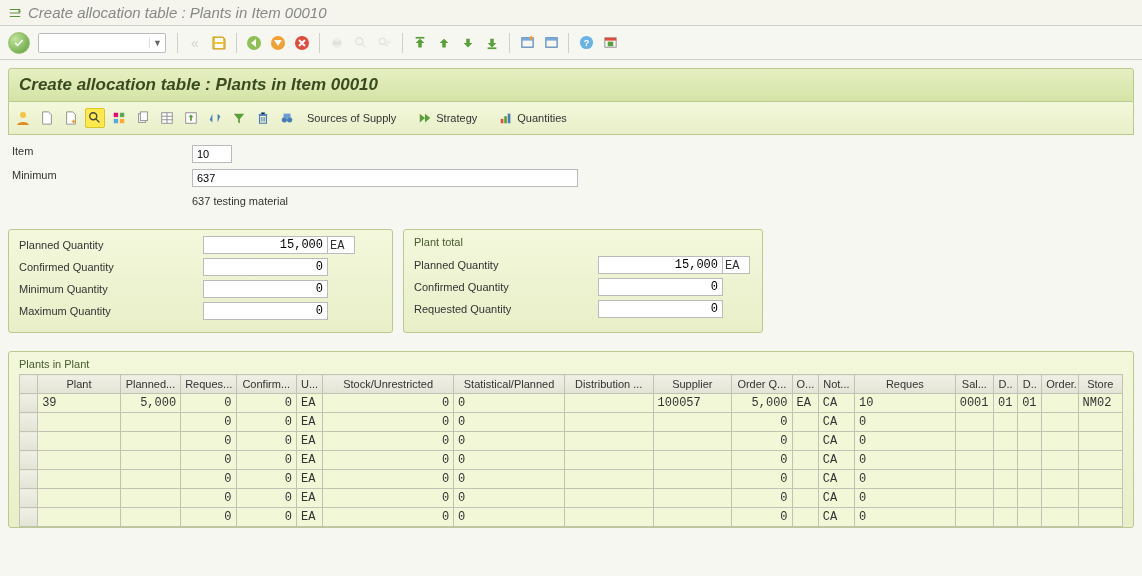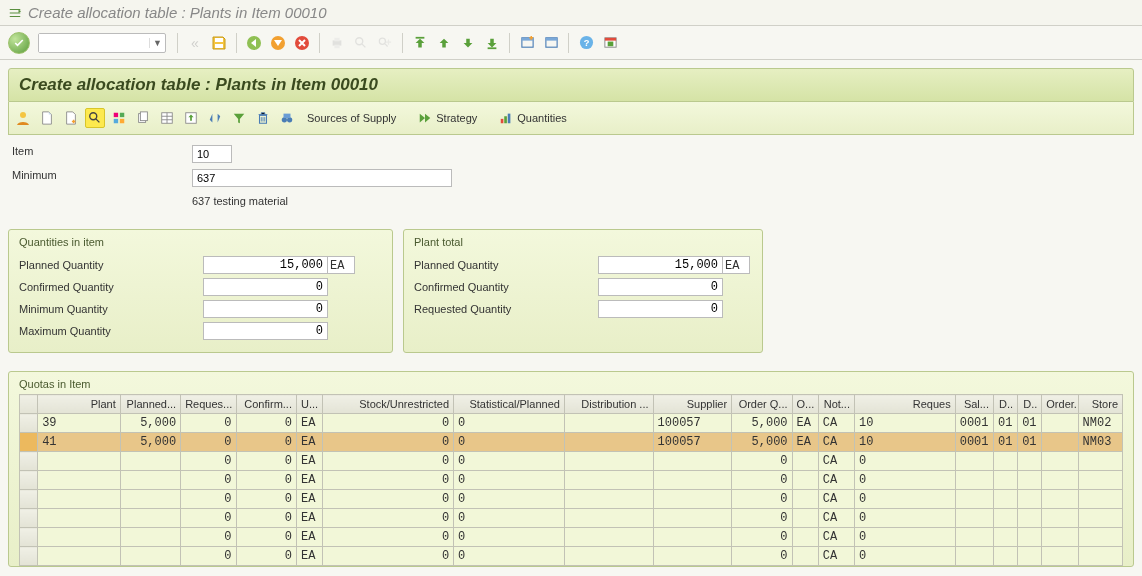--- a/index.html
+++ b/index.html
@@ -126,21 +126,21 @@
   }
   .form-row .lbl { width: 180px; color: #333; }
   .form-row input {
     border: 1px solid #bbb;
     height: 18px;
     padding: 0 4px;
     font-size: 11px;
     background: #fff;
   }
   .form-row input.small { width: 40px; }
-  .form-row input.wide { width: 260px; }
+  .form-row input.wide { width: 386px; }
   .form-row .desc { padding-left: 180px; color: #333; padding-top: 2px; }
 
   .group-row {
     display: flex;
     gap: 10px;
     margin-top: 6px;
   }
   .group {
     border: 1px solid #bac98e;
     background: linear-gradient(#f3f8dc, #e8efc8);
@@ -195,21 +195,21 @@
     width: 100%;
     table-layout: fixed;
   }
   table.grid th {
     background: linear-gradient(#f0f0e6, #e3e3d5);
     border: 1px solid #c2c2b5;
     font-family: Arial, sans-serif;
     font-size: 11px;
     font-weight: normal;
     padding: 3px 4px;
-    text-align: right;
+    text-align: center;
     white-space: nowrap;
     overflow: hidden;
     color: #333;
   }
   table.grid td {
     border: 1px solid #c2c2b5;
     padding: 2px 4px;
     height: 19px;
     white-space: nowrap;
     overflow: hidden;
@@ -465,21 +465,20 @@
         <span class="lbl">Minimum</span>
         <input class="wide" value="637" style="">
       </div>
       <div class="form-row">
         <span class="desc">637 testing material</span>
       </div>
     </div>
 
     <div class="group-row">
       <div class="group" style="width:385px">
-        <div class="glabel">Quantities in item</div>
         <div class="grow">
           <span class="gl">Planned Quantity</span>
           <input class="num" value="15,000" style="">
           <span class="unit">EA</span>
         </div>
         <div class="grow">
           <span class="gl">Confirmed Quantity</span>
           <input class="num" value="0" style="">
         </div>
         <div class="grow">
@@ -504,21 +503,21 @@
           <input class="num" value="0" style="">
         </div>
         <div class="grow">
           <span class="gl">Requested Quantity</span>
           <input class="num" value="0" style="">
         </div>
       </div>
     </div>
 
     <div class="grid-wrap">
-      <div class="glabel">Quotas in Item</div>
+      <div class="glabel">Plants in Plant</div>
       <table class="grid">
         <colgroup>
           <col style="width:18px">
             <col style="width:82px">
             <col style="width:60px">
           <col style="width:55px">
             <col style="width:60px">
             <col style="width:26px">
           <col style="width:130px">
             <col style="width:110px">
@@ -572,41 +571,20 @@
               <td class="num">5,000</td>
               <td>EA</td>
               <td>CA</td>
               <td>10</td>
               <td>0001</td>
               <td>01</td>
               <td>01</td>
               <td></td>
               <td>NM02</td>
             </tr>
-            <tr class="hl2">
-              <td class="rowhdr"></td>
-              <td>41</td>
-              <td class="num">5,000</td>
-              <td class="num">0</td>
-              <td class="num">0</td>
-              <td>EA</td>
-              <td class="num">0</td>
-              <td>0</td>
-              <td></td>
-              <td>100057</td>
-              <td class="num">5,000</td>
-              <td>EA</td>
-              <td>CA</td>
-              <td>10</td>
-              <td>0001</td>
-              <td>01</td>
-              <td>01</td>
-              <td></td>
-              <td>NM03</td>
-            </tr>
             <tr class="empty">
               <td class="rowhdr"></td>
               <td></td>
               <td class="num"></td>
               <td class="num">0</td>
               <td class="num">0</td>
               <td>EA</td>
               <td class="num">0</td>
               <td>0</td>
               <td></td>

